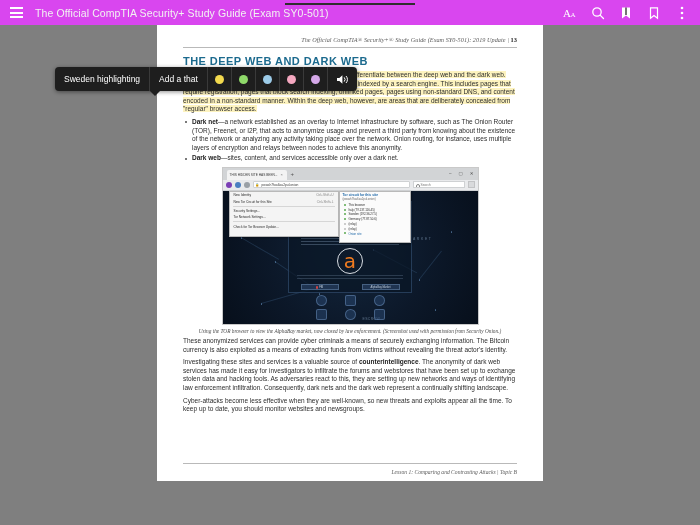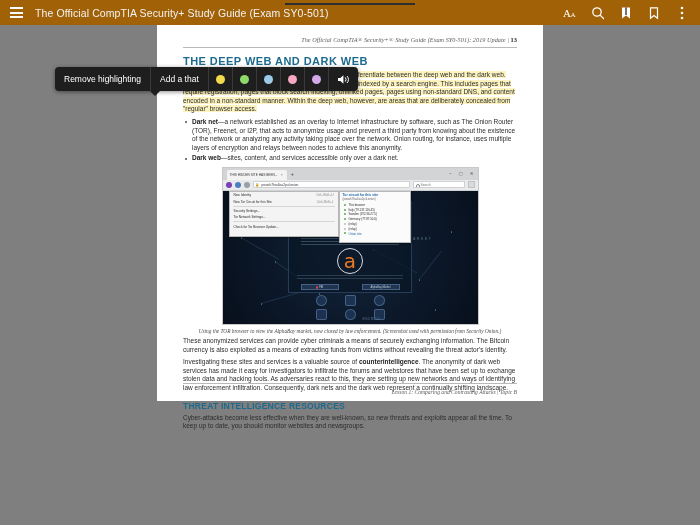--- a/index.html
+++ b/index.html
@@ -7,21 +7,21 @@
     width: 700px; height: 525px;
     overflow: hidden;
     background: #808080;
     font-family: "Liberation Sans", sans-serif;
   }
   #app { position: relative; width: 700px; height: 525px; background: #7f7f7f; }
 
   
   .appbar {
     position: absolute; top: 0; left: 0; width: 700px; height: 25px;
-    background: #a16207; display: flex; align-items: center;
+    background: #d946ef; display: flex; align-items: center;
   }
   .appbar-progress {
     position: absolute; top: 3px; left: 285px; width: 130px; height: 2px;
     background: #2e2e2e;
   }
   .hamburger {
     width: 13px; height: 11px; margin-left: 10px; margin-right: 12px;
     display: flex; flex-direction: column; justify-content: space-between;
     cursor: pointer; flex: 0 0 auto;
   }
@@ -33,21 +33,21 @@
   }
   .appbar-actions { display: flex; align-items: center; gap: 0; margin-right: 4px; flex: 0 0 auto; }
   .abtn {
     width: 28px; height: 25px; display: flex; align-items: center; justify-content: center;
     cursor: pointer;
   }
   .abtn svg { display: block; }
 
   
   .sheet {
-    position: absolute; top: 25px; left: 157px; width: 386px; height: 376px;
+    position: absolute; top: 25px; left: 157px; width: 386px; height: 456px;
     background: #ffffff;
   }
   .page-inner { position: relative; width: 100%; height: 100%; padding: 0 26px; }
 
   .running-head {
     position: absolute; top: 11px; right: 26px; left: 26px;
     text-align: right;
     font-family: "Liberation Serif", serif;
     font-style: italic; font-size: 6.2px; color: #5b5b5b; letter-spacing: .05px;
   }
@@ -415,33 +415,32 @@
         </div>
         <div class="fig-caption">Using the TOR browser to view the AlphaBay market, now closed by law enforcement. (Screenshot used with permission from Security Onion.)</div>
       </div>
 
       <div class="p">These anonymized services can provide cyber criminals a means of securely exchanging information. The Bitcoin currency is also exploited as a means of extracting funds from victims without revealing the threat actor's identity.</div>
 
       <div class="p">
         <span>Investigating these sites and services is a valuable source of </span><b style="color:#1b1b1b">counterintelligence</b><span>. The anonymity of dark web services has made it easy for investigators to infiltrate the forums and webstores that have been set up to exchange stolen data and hacking tools. As adversaries react to this, they are setting up new networks and ways of identifying law enforcement infiltration. Consequently, dark nets and the dark web represent a continually shifting landscape.</span>
       </div>
 
-      <div class="h2">THREAT INTELLIGENCE RESOURCES</div>
 
       <div class="p">Cyber-attacks become less effective when they are well-known, so new threats and exploits appear all the time. To keep up to date, you should monitor websites and newsgroups.</div>
     </div>
 
     <div class="foot-rule"></div>
     <div class="running-foot">Lesson 1: Comparing and Contrasting Attacks   |   Topic B</div>
 
    </div>
   </div>
 
   <div class="seltool">
-    <div class="st-item">Remove highlighting</div>
+    <div class="st-item">Sweden highlighting</div>
     <div class="st-item">Add a that</div>
 
     <div class="st-swatch">
       <span class="sw" style="background:#f2d94e"></span>
     </div>
     <div class="st-swatch">
       <span class="sw" style="background:#8fd96a"></span>
     </div>
     <div class="st-swatch">
       <span class="sw" style="background:#9ccbe8"></span>

